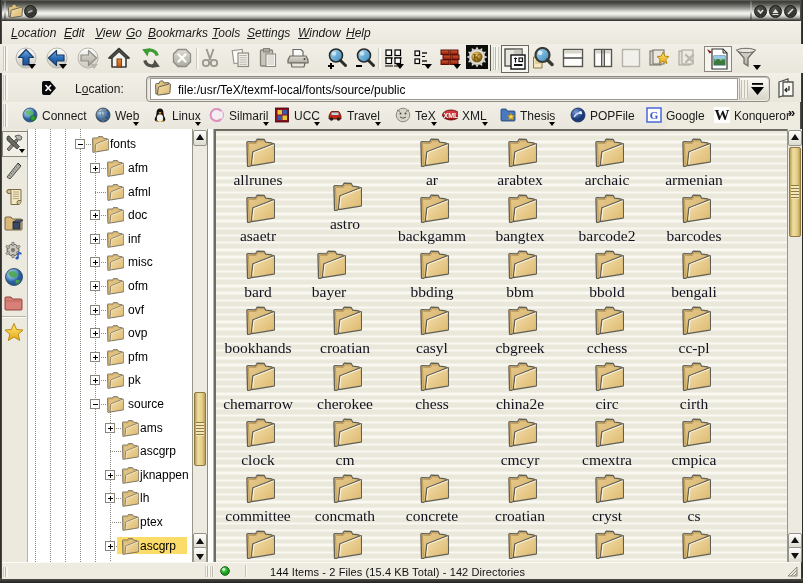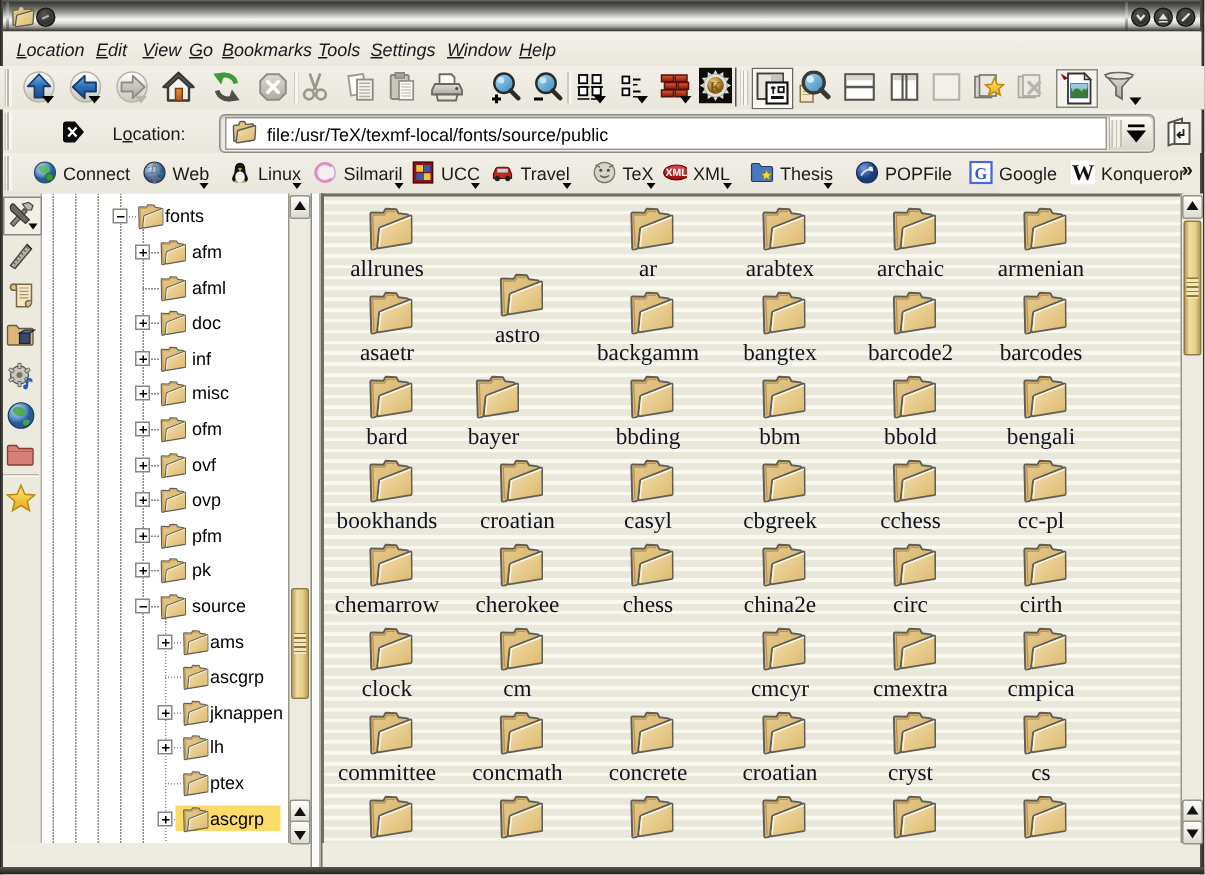--- a/index.html
+++ b/index.html
@@ -1022,13 +1022,28 @@
       <div class="slider" style="top:18px;height:90px"></div>
       <div class="sbtn" style="left:0px;top:404px"></div>
       <svg width="14" height="16" style="position:absolute;left:0px;top:404px">
         <path d="M7,4 L11,10 L3,10 Z" fill="#111"></path>
       </svg>
       <div class="sbtn" style="left:0px;top:418px"></div>
       <svg width="14" height="16" style="position:absolute;left:0px;top:418px">
         <path d="M7,12 L11,6 L3,6 Z" fill="#111"></path>
       </svg>
     </div>
+  <div id="statusbar" class="abs">
+    <div id="statustext">144 Items - 2 Files (15.4 KB Total) - 142 Directories</div>
+    <div class="grip abs" style="left:1px;top:4px;height:10px"></div>
+    <div class="grip abs" style="left:203px;top:3px;height:11px;width:9px"></div>
+      <div class="abs" style="left:243px;top:2px;width:1px;height:12px;background:#c2bfb4"></div>
+      <div class="abs" style="left:244px;top:2px;width:1px;height:12px;background:#fbfaf6"></div>
+    <svg width="11" height="11" style="position:absolute;left:218px;top:3px">
+      <circle cx="5" cy="5" r="4.3" fill="url(#ledg)" stroke="#1a5a1a" stroke-width="1"></circle>
+      <circle cx="3.7" cy="3.4" r="1.4" fill="#c8f8c8"></circle>
+    </svg>
+    <svg width="13" height="13" style="position:absolute;left:784px;top:2px">
+      <path d="M11,2 L11,11 L2,11" fill="none" stroke="#8a887e" stroke-width="1"></path>
+      <path d="M11,5 L5,11 M11,8 L8,11 M11,2 L2,11" stroke="#8a887e" stroke-width="1"></path>
+    </svg>
+  </div>
 </div>
 
 </body></html>

